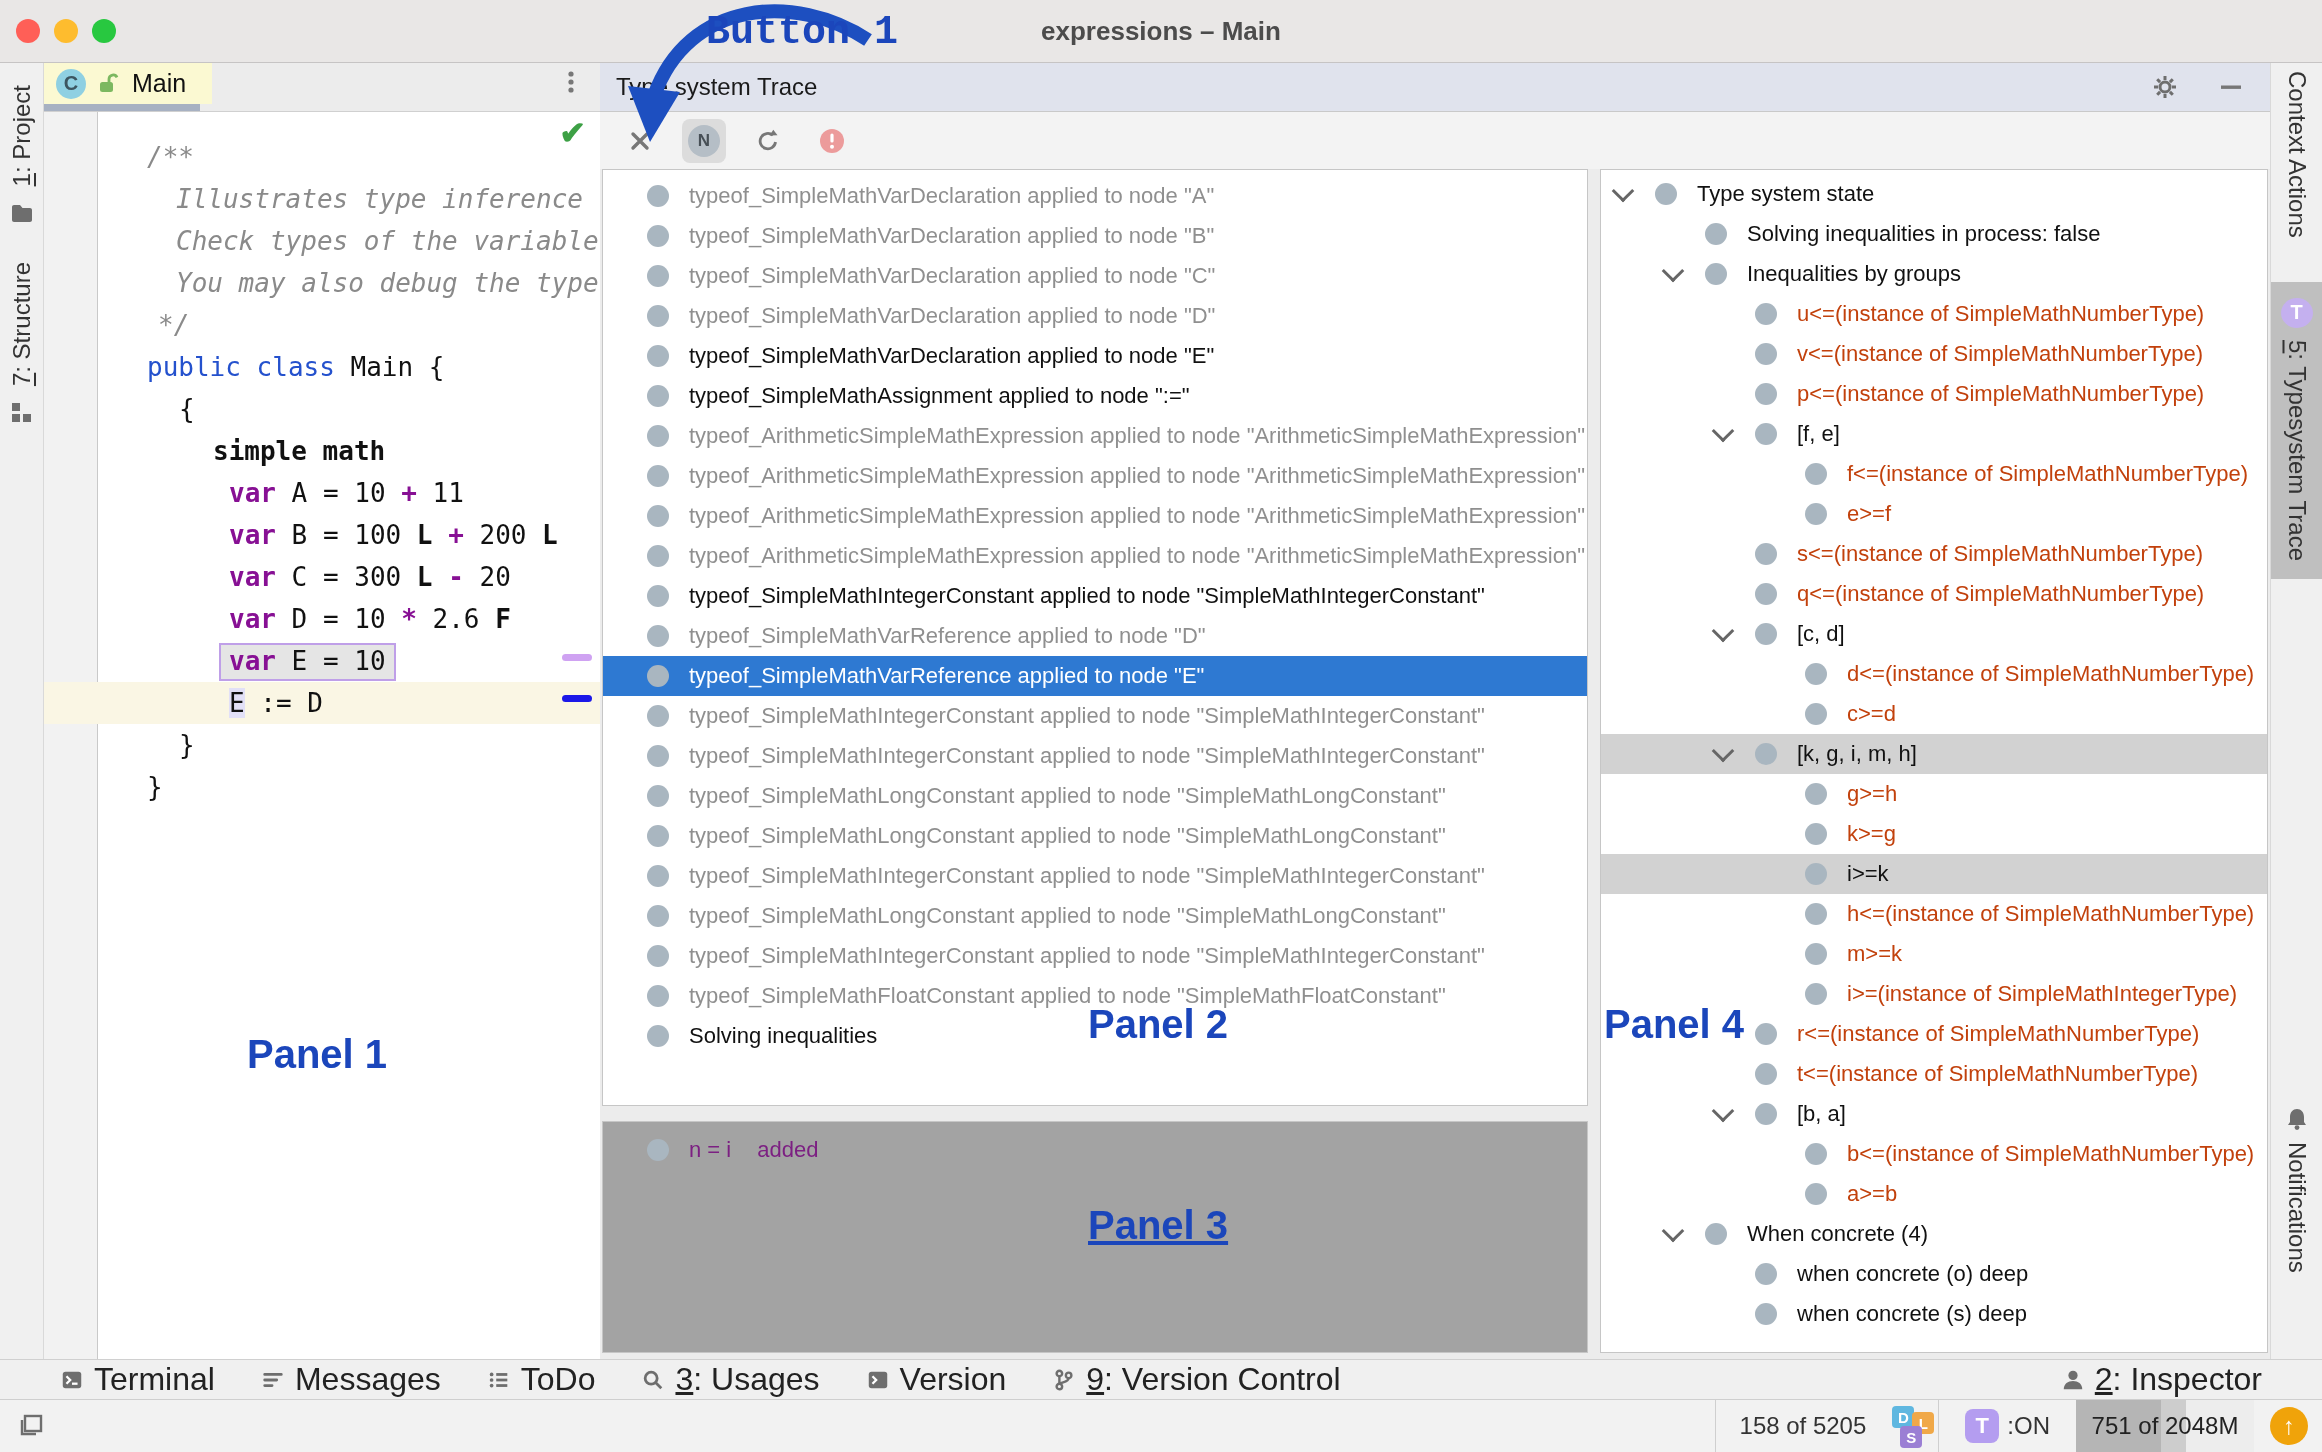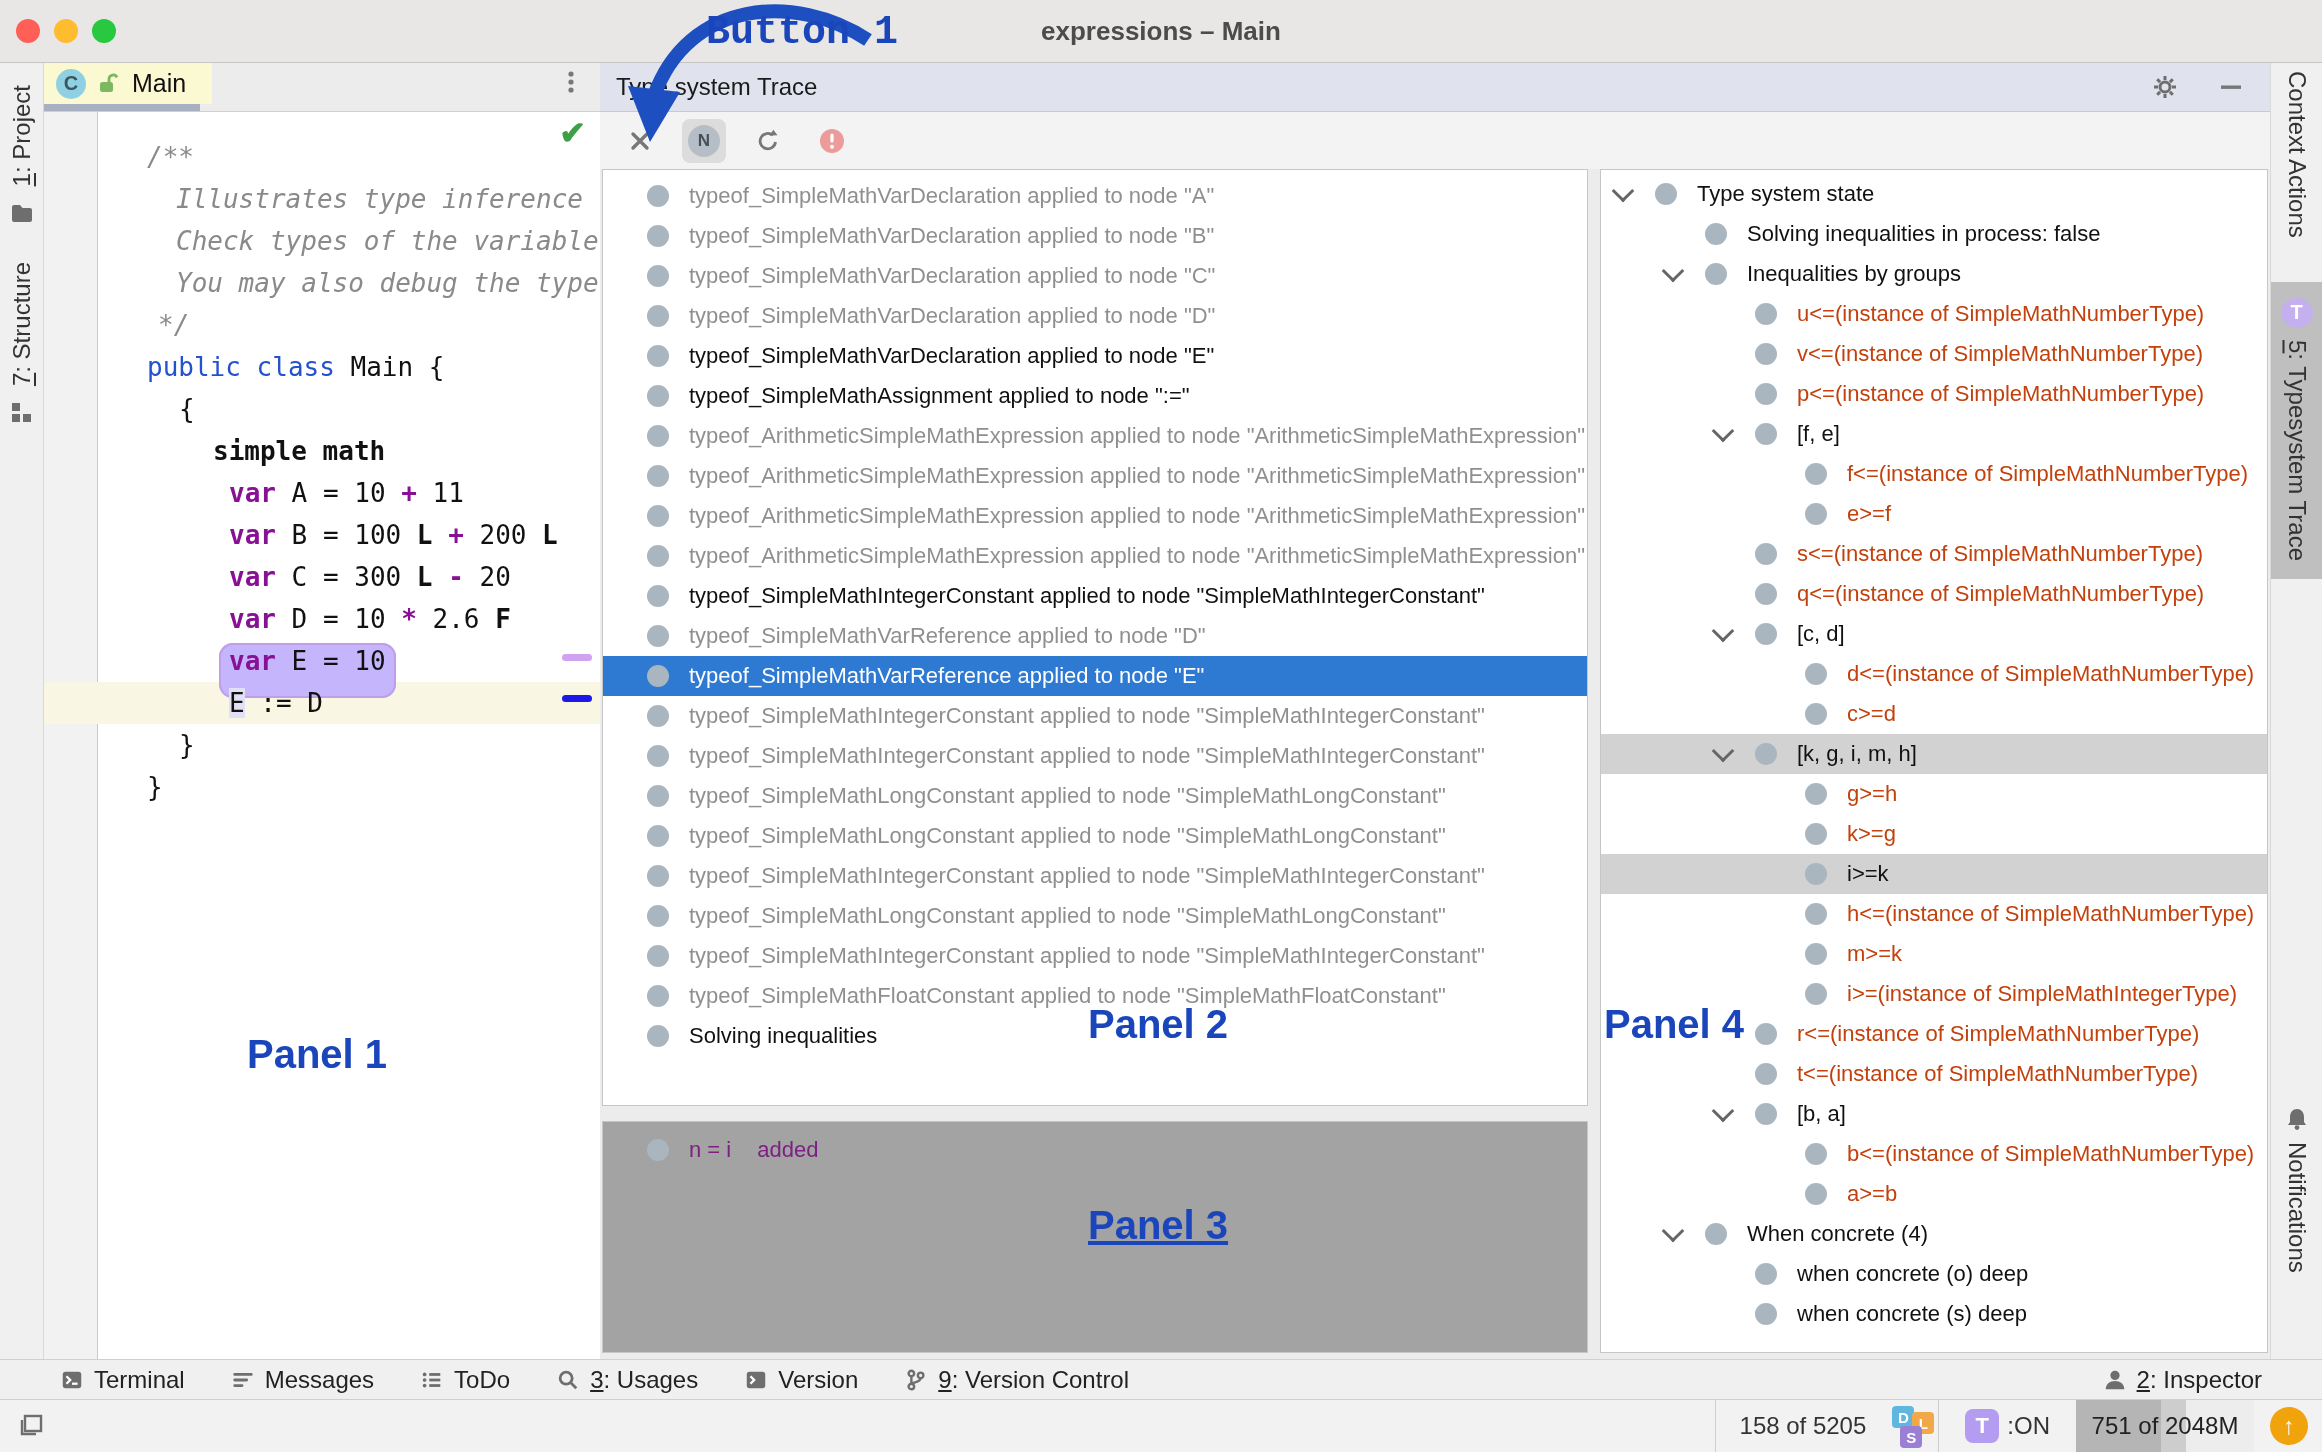--- a/index.html
+++ b/index.html
@@ -41,21 +41,21 @@
   .editor{flex:1;background:#fff;position:relative;overflow:hidden;border-top:1px solid #d0d0d0;}
   .gutter{position:absolute;left:0;top:0;bottom:0;width:53px;background:#f2f2f2;border-right:1px solid #c9c9c9;}
   .code{position:absolute;left:54px;top:24px;right:0;font-family:"DejaVu Sans Mono",monospace;font-size:26px;color:#111;}
   .code-line{height:42px;line-height:42px;white-space:pre;}
   .code-line.hl{background:#faf6e4;}
   .tok.cm{color:#8a8a8a;font-style:italic;}
   .tok.kw{color:#2451cd;}
   .tok.pu{color:#871094;font-weight:bold;}
   .tok.bd{font-weight:bold;}
   .tok.sel{background:#e2e0f7;}
-  .node-box{border:2px solid #bf9fe8;background:#c4b5fd;border-radius:14px;padding:1px 8px 20px 8px;margin-left:-10px;}
+  .node-box{border:2px solid #bf9fe8;background:#e5e5e5;border-radius:0;padding:1px 8px 3px 8px;margin-left:-10px;}
   .ed-check{position:absolute;right:14px;top:2px;color:#3da045;font-size:32px;font-weight:bold;}
   .edge-mark{position:absolute;right:8px;width:30px;height:7px;border-radius:4px;}
   .edge-mark.purple{top:542px;background:#cfa2f2;}
   .edge-mark.blue{top:583px;background:#1b18e8;}
 
   
   .right-region{flex:1;display:flex;flex-direction:column;background:#ececec;min-width:0;}
   .panel-header{height:48px;background:#e0e3ed;border-bottom:1px solid #c9c9c9;display:flex;align-items:center;padding:0 26px 0 16px;gap:40px;}
   .panel-title{flex:1;font-size:24px;color:#1a1a1a;}
   .trace-toolbar{height:57px;background:#f3f3f3;display:flex;align-items:center;gap:20px;padding-left:18px;}
@@ -77,21 +77,21 @@
   .trow.dim{color:#8f8f8f;}
   .trow.selrow{background:#2e79d2;color:#fff;}
   .trow .cyan{color:#c2410c;}
   .trow.hlrow{background:#d2d2d2;}
   .chevslot{width:34px;flex:none;display:flex;align-items:center;}
   .chev{width:13px;height:13px;border-right:3px solid #666;border-bottom:3px solid #666;transform:rotate(45deg);margin-top:-7px;margin-left:2px;}
   .watchtext{color:#7c2082;}
   .watchtext .note{margin-left:26px;}
 
   
-  .bottom-bar{height:40px;background:#f0f0f0;border-top:1px solid #d0d0d0;display:flex;align-items:center;font-size:24px;color:#222;padding:0 60px;gap:46px;box-sizing:border-box;}
+  .bottom-bar{height:40px;background:#f0f0f0;border-top:1px solid #d0d0d0;display:flex;align-items:center;font-size:32px;color:#222;padding:0 60px;gap:46px;box-sizing:border-box;}
   .bbitem{display:flex;align-items:center;gap:10px;white-space:nowrap;}
   .bbitem u{text-decoration:underline;}
   .status-bar{height:53px;background:#f2f2f2;border-top:1px solid #cfcfcf;display:flex;align-items:center;font-size:24px;color:#333;box-sizing:border-box;padding:0 14px 0 18px;}
   .vsep{width:1px;height:100%;background:#cfcfcf;flex:none;}
   .sseg{padding:0 24px;white-space:nowrap;}
   .dslbadge{position:relative;width:48px;height:44px;flex:none;}
   .dslbadge span{position:absolute;width:22px;height:22px;border-radius:4px;color:#fff;font-size:15px;font-weight:bold;display:flex;align-items:center;justify-content:center;}
   .dsl-d{left:2px;top:2px;background:#5fb7e0;}
   .dsl-l{left:22px;top:8px;background:#f0a848;color:#7a4c00;}
   .dsl-s{left:10px;top:22px;background:#9b7fd4;}

